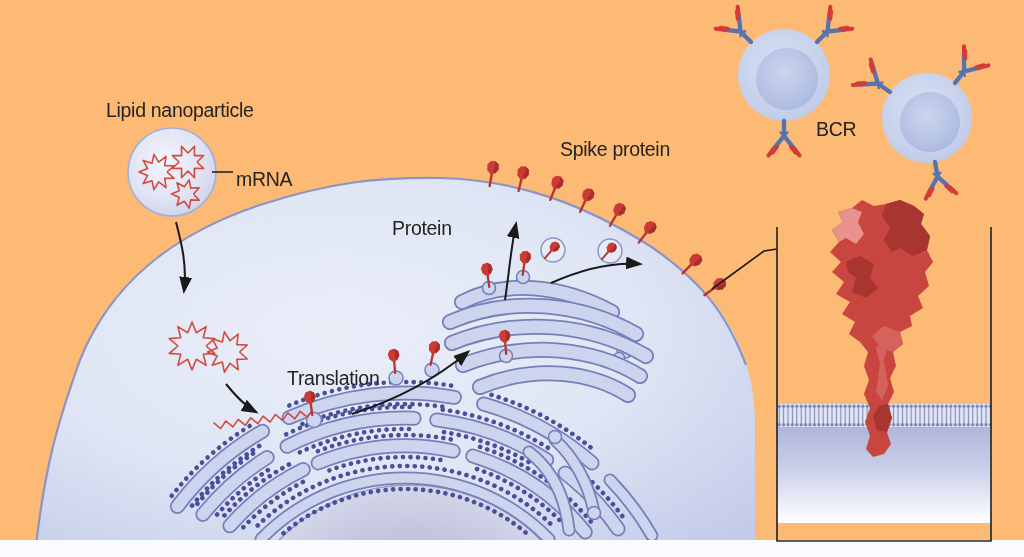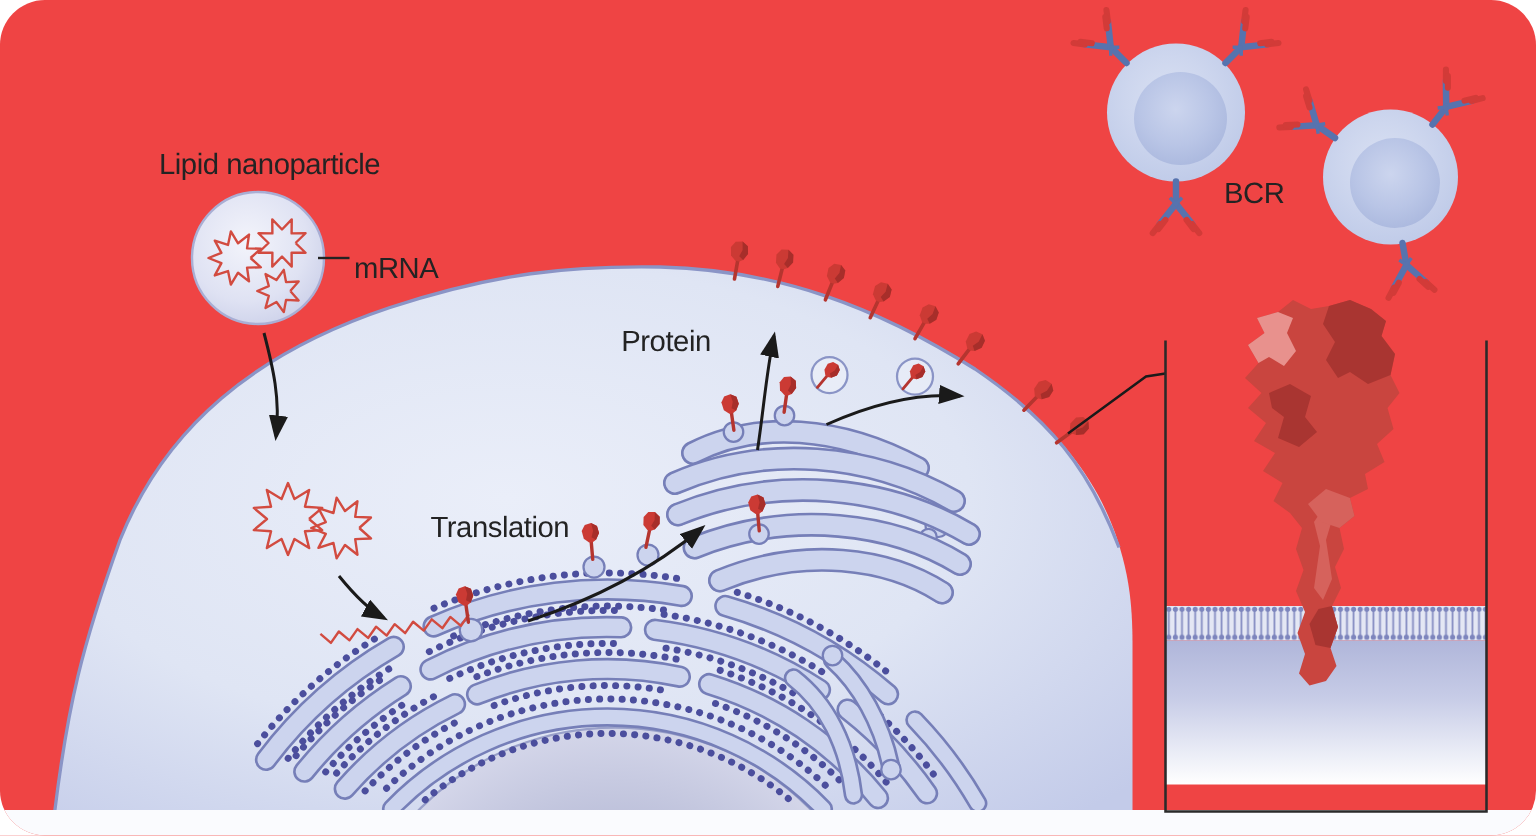--- a/index.html
+++ b/index.html
@@ -1,21 +1,21 @@
 <!DOCTYPE html>
 <html><head>
 <meta charset="utf-8">
 <style>
   html,body{margin:0;padding:0;background:#ffffff;}
-  .stage{position:relative;width:1024px;height:557px;background:#ef4444;overflow:hidden;
-         font-family:"Liberation Sans",sans-serif;border-radius:30px;}
+  .stage{position:relative;width:1024px;height:557px;background:#fdba74;overflow:hidden;
+         font-family:"Liberation Sans",sans-serif;}
   .stage svg{position:absolute;left:0;top:0;}
   .lbl{position:absolute;color:#232323;font-size:19.5px;letter-spacing:-0.3px;
        white-space:nowrap;line-height:23px;}
-  .lbl.center{text-align:center;white-space:normal;line-height:29px;}
+  .lbl.center{white-space:normal;line-height:29px;}
   
   .band-o{fill:none;stroke:#767fb8;stroke-width:15;stroke-linecap:round}
   .band-i{fill:none;stroke:#ccd4ee;stroke-width:11.5;stroke-linecap:round}
   .band-o2{fill:none;stroke:#767fb8;stroke-width:13;stroke-linecap:round}
   .band-i2{fill:none;stroke:#ccd4ee;stroke-width:9.5;stroke-linecap:round}
   .ribo{fill:none;stroke:#4b4e9d;stroke-width:4.6;stroke-dasharray:0.1 7.4;stroke-linecap:round}
   .smooth-o{fill:none;stroke:#767fb8;stroke-width:13;stroke-linecap:round}
   .smooth-i{fill:none;stroke:#ccd4ee;stroke-width:9.5;stroke-linecap:round}
   .golgi-o{fill:none;stroke:#767fb8;stroke-width:16;stroke-linecap:round}
   .golgi-i{fill:none;stroke:#ccd4ee;stroke-width:12.5;stroke-linecap:round}
@@ -285,19 +285,20 @@
     <circle cx="927" cy="118" r="45" fill="url(#bcellG)"></circle>
     <circle cx="930" cy="122" r="30" fill="url(#bcellInG)"></circle>
     <use href="#ab" transform="translate(890 92) rotate(-55) scale(1.35)"></use>
     <use href="#ab" transform="translate(955 83) rotate(38) scale(1.35)"></use>
     <use href="#ab" transform="translate(935 162) rotate(170) scale(1.35)"></use>
   </g>
 </svg>
 
 <div class="lbl" style="left:106px;top:99px">Lipid nanoparticle</div>
 <div class="lbl" style="left:236px;top:168px">mRNA</div>
-<div class="lbl" style="left:287px;top:341px">Translation</div>
+<div class="lbl" style="left:287px;top:367px">Translation</div>
 <div class="lbl center" style="left:392px;top:214px;width:104px">
   <div>Protein</div>
 </div>
+<div class="lbl" style="left:560px;top:138px">Spike protein</div>
 <div class="lbl" style="left:816px;top:118px">BCR</div>
 
 </div>
 
 </body></html>

